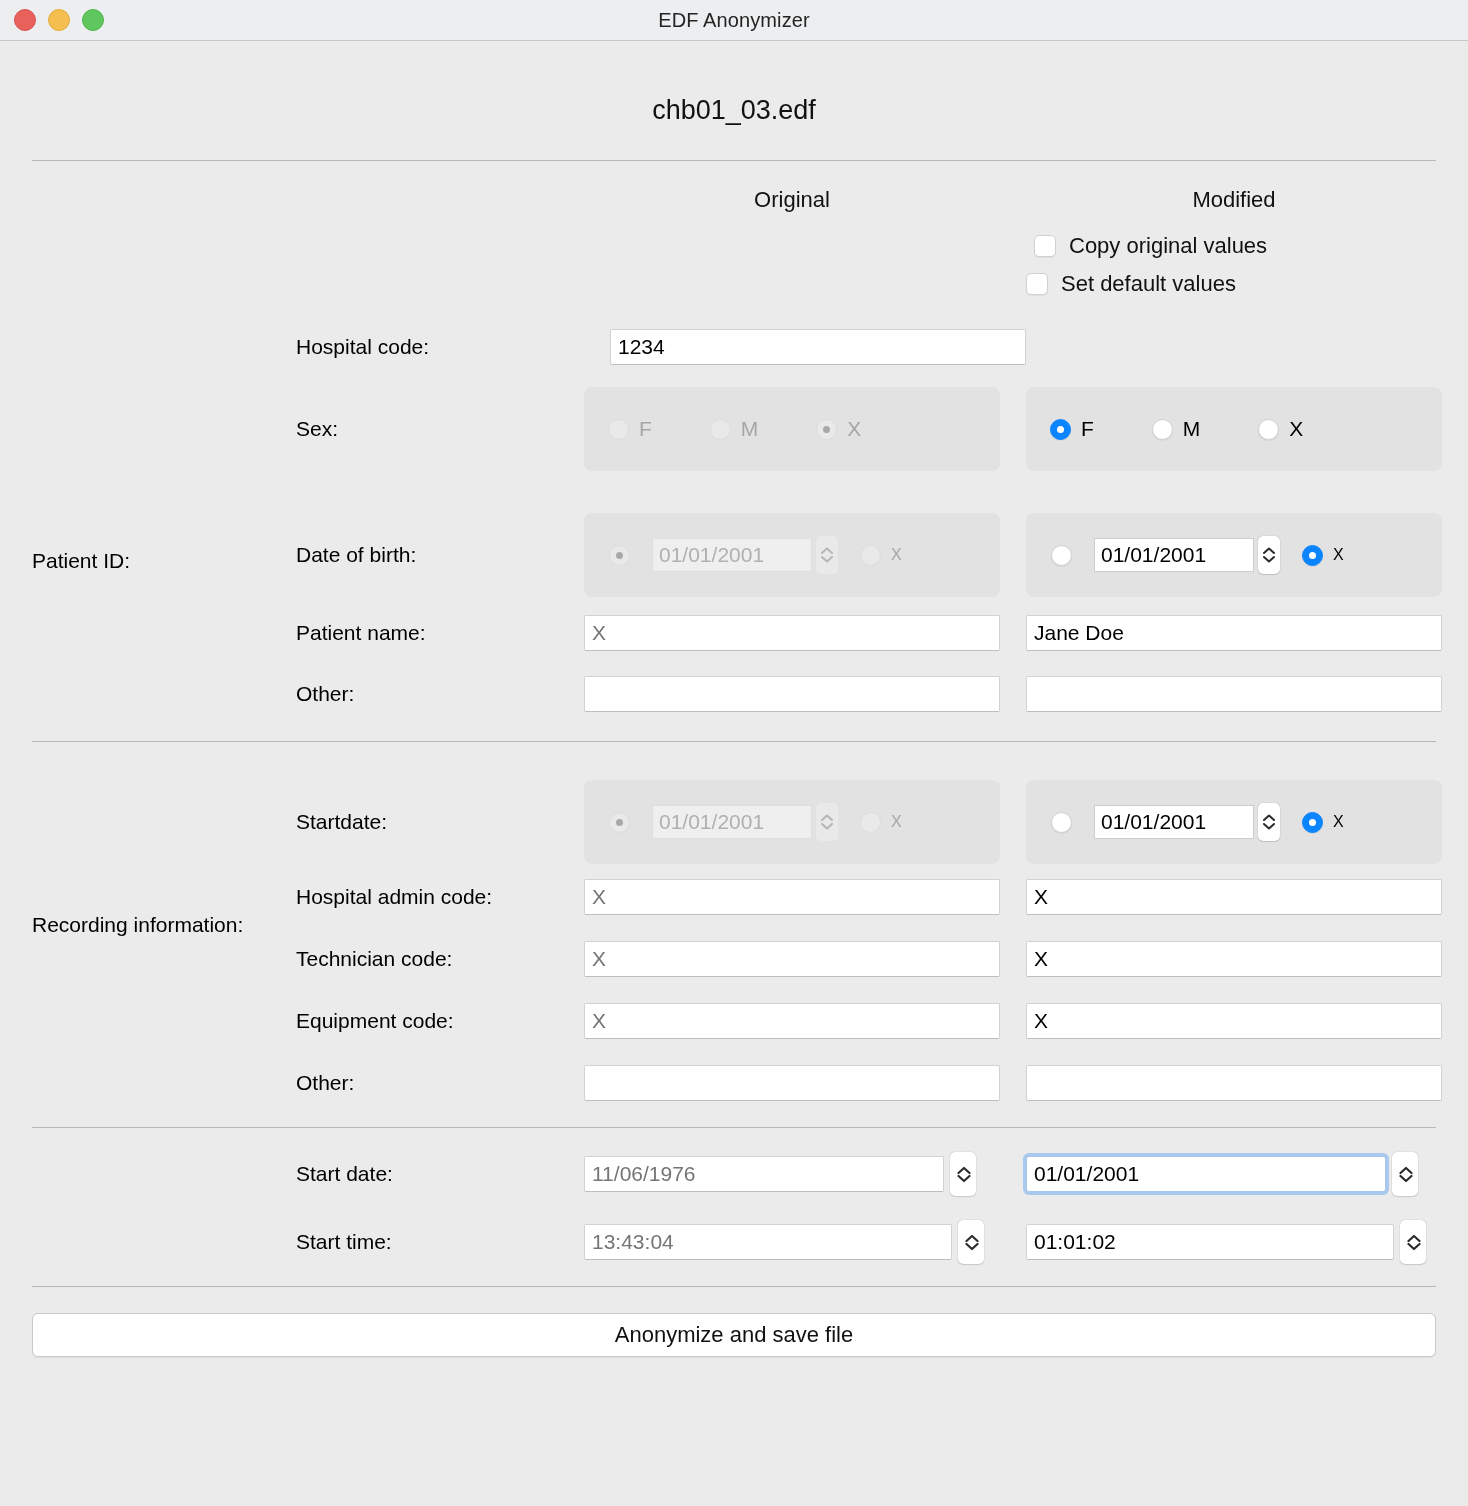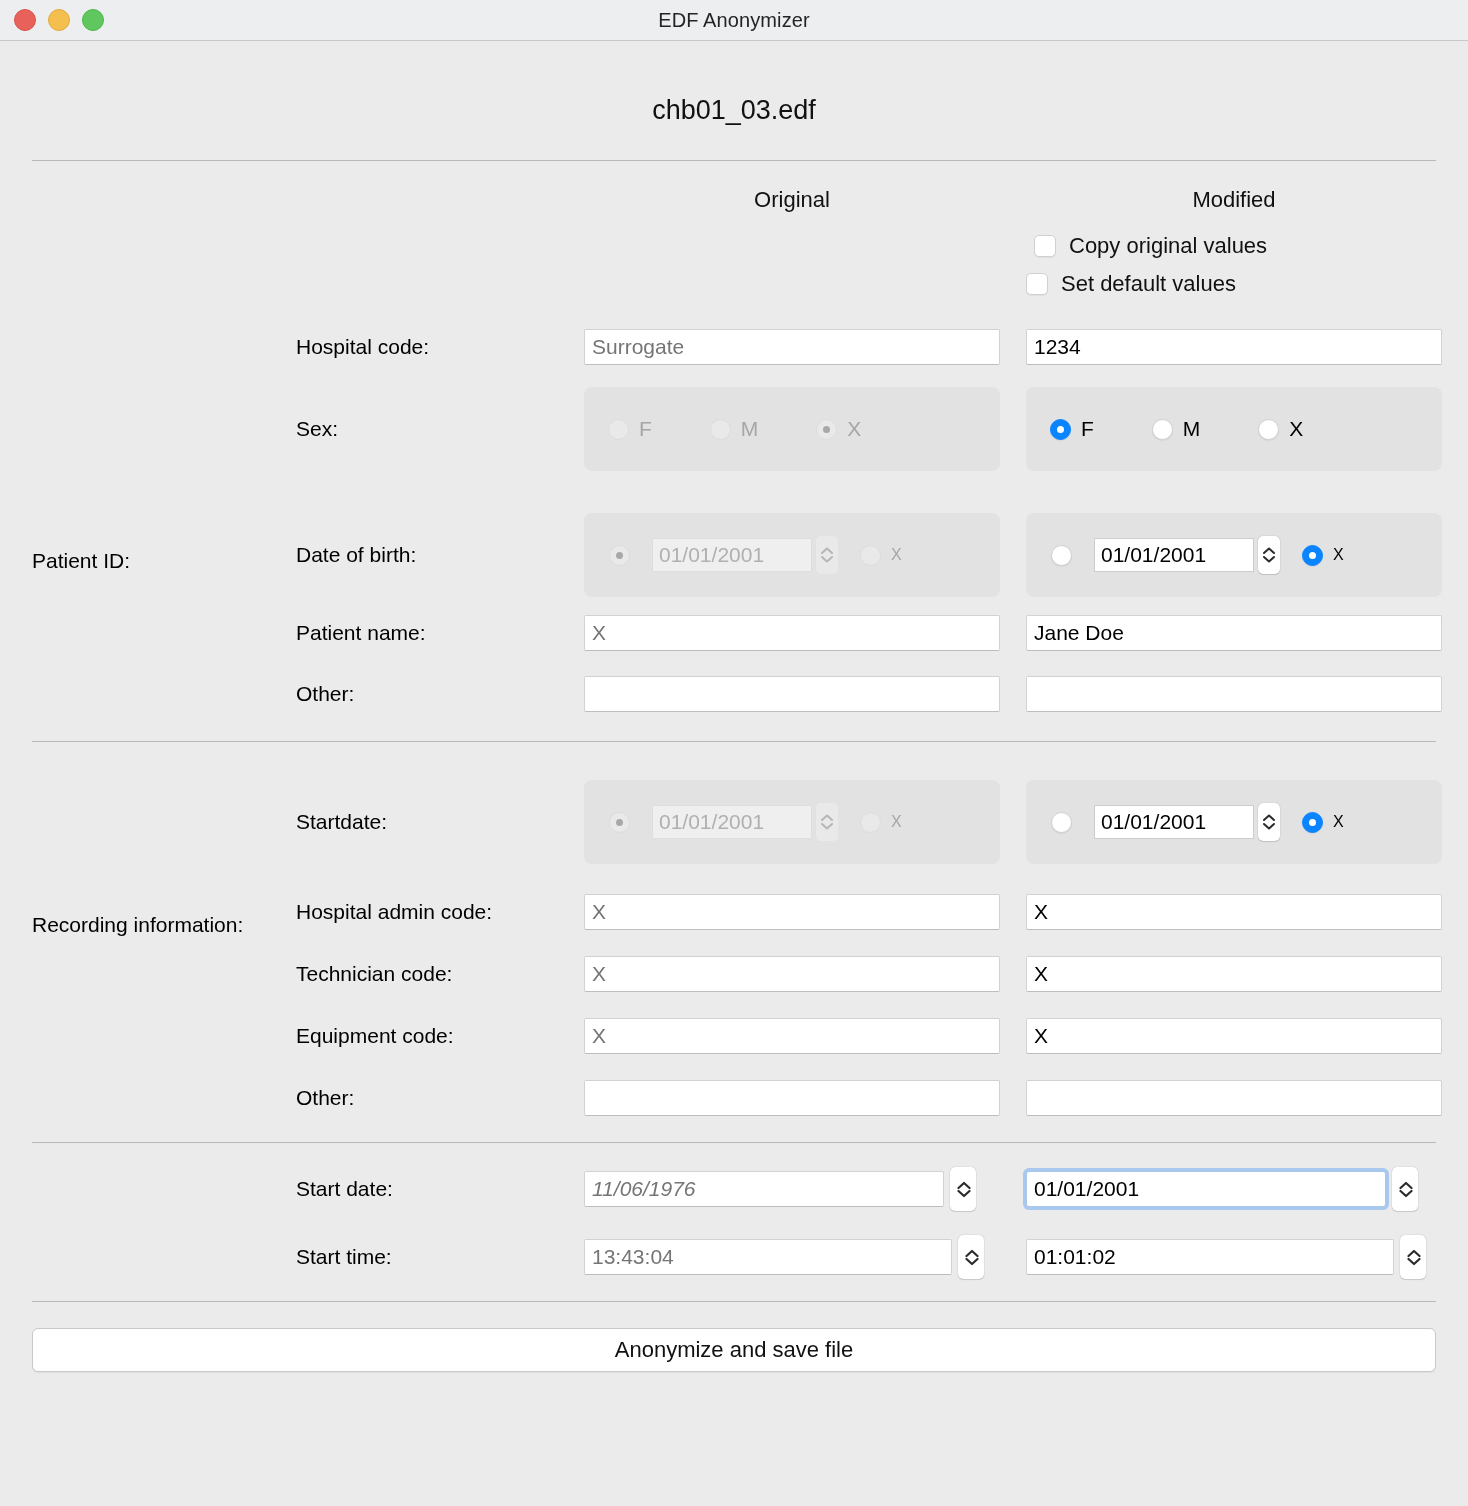--- a/index.html
+++ b/index.html
@@ -329,23 +329,20 @@
   </div>
 </div>
 
 <div class="grid">
 
   <div style="position:absolute; left:32px; top:220px; font-size:21px;">Patient ID:</div>
 
   <div class="row" style="margin-top:32px">
     <div style="width:296px"></div>
     <div class="col-label">Hospital code:</div>
-    <div class="col-orig">
-      <input class="tf placeholder" type="text" value="" readonly="" placeholder="Surrogate" style="">
-    </div>
     <div class="col-mod">
       <input class="tf" type="text" value="1234" style="">
     </div>
   </div>
 
   <div class="row" style="margin-top:22px">
     <div style="width:296px"></div>
     <div class="col-label">Sex:</div>
     <div class="col-orig">
       <div class="panel radios">
@@ -503,21 +500,21 @@
                 </svg>
               </span>
           </span>
         </div>
         <span class="radio on" style="margin-left:22px"></span>
         <span class="rlabel" style="margin-left:10px">X</span>
       </div>
     </div>
   </div>
 
-  <div class="row" style="margin-top:30px">
+  <div class="row" style="margin-top:15px">
     <div style="width:296px"></div>
     <div class="col-label">Hospital admin code:</div>
     <div class="col-orig">
       <input class="tf placeholder" type="text" readonly="" placeholder="X" style="">
     </div>
     <div class="col-mod">
       <input class="tf" type="text" value="X" style="">
     </div>
   </div>
 
@@ -559,21 +556,21 @@
     <hr class="sep">
   </div>
 
 <div class="grid">
 
   <div class="row" style="margin-top:24px">
     <div style="width:296px"></div>
     <div class="col-label">Start date:</div>
     <div class="col-orig">
       <div class="bottom-field">
-        <input class="tf placeholder" style="width: 360px; font-style: italic;" type="text" readonly="" placeholder="11/06/1976">
+        <input class="tf placeholder" style="width: 360px;" type="text" readonly="" placeholder="11/06/1976">
         <span class="stepper wide">
           <span class="chev">
               <svg width="14" height="9" viewBox="0 0 14 9">
                 <path d="M1.5 7 L7 2 L12.5 7" fill="none" stroke="#2b2b2b" stroke-width="2.2" stroke-linecap="round" stroke-linejoin="round"></path>
               </svg>
             </span>
           <span class="chev">
               <svg width="14" height="9" viewBox="0 0 14 9">
                 <path d="M1.5 2 L7 7 L12.5 2" fill="none" stroke="#2b2b2b" stroke-width="2.2" stroke-linecap="round" stroke-linejoin="round"></path>
               </svg>

